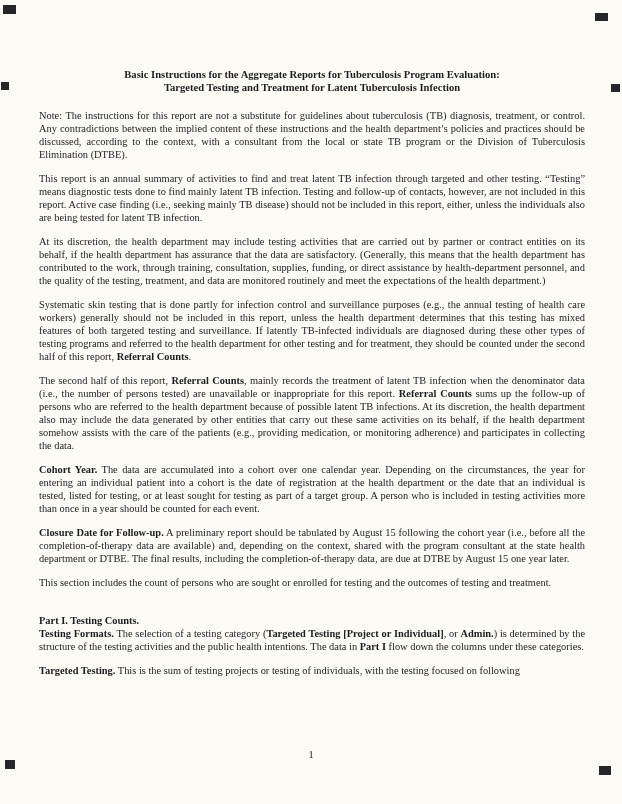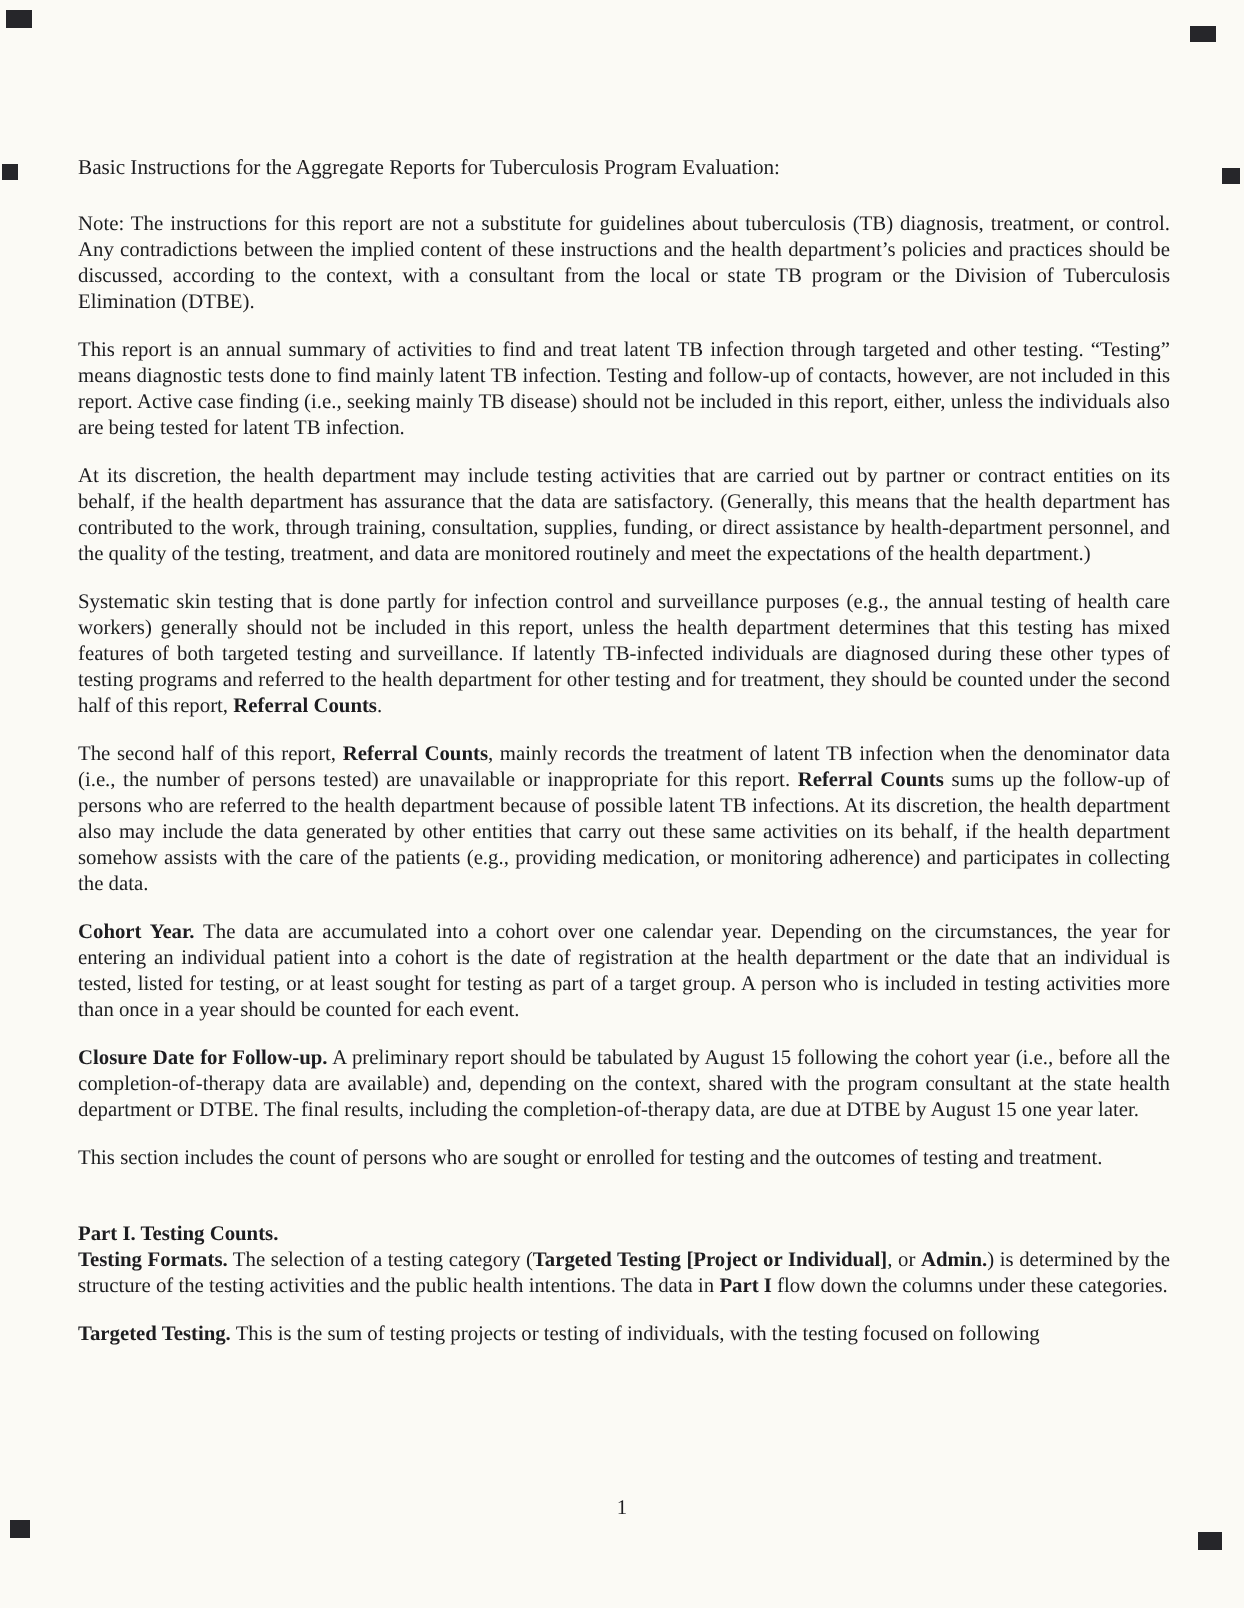--- a/index.html
+++ b/index.html
@@ -11,24 +11,25 @@
   .page {
     position: relative;
     width: 622px; height: 804px;
     background: #fbfaf5;
     color: #1d1d20;
     overflow: hidden;
     box-sizing: border-box;
   }
   .content { padding: 62px 37px 0 39px; }
   .title {
-    font-weight: normal;
+    text-align: center;
+    font-weight: bold;
     font-size: 10.6px;
     line-height: 13px;
-    margin: 16px 0 15px 0;
+    margin: 6px 0 15px 0;
   }
   p.para {
     font-size: 10.4px;
     line-height: 13px;
     text-align: justify;
     margin: 0 0 11px 0;
   }
   .b { font-weight: bold; }
   p.section-head { margin: 25px 0 0 0; text-align: left; }
   p.section-intro { margin: 0 0 11px 0; }
@@ -57,20 +58,21 @@
   <span class="artifact a2"></span>
   <span class="artifact a3"></span>
   <span class="artifact a4"></span>
   <span class="artifact a5"></span>
   <span class="artifact a6"></span>
 
   <div class="content">
 
     <p class="title">
       <span>Basic Instructions for the Aggregate Reports for Tuberculosis Program Evaluation:</span><br>
+      <span>Targeted Testing and Treatment for Latent Tuberculosis Infection</span>
     </p>
 
     <p class="para">
       <span>Note:  The instructions for this report are not a substitute for guidelines about tuberculosis (TB) diagnosis, treatment, or control.  Any contradictions between the implied content of these instructions and the health department’s policies and practices should be discussed, according to the context, with a consultant from the local or state TB program or the Division of Tuberculosis Elimination (DTBE).</span>
     </p>
 
     <p class="para">
       <span>This report is an annual summary of activities to find and treat latent TB infection through targeted and other testing.  “Testing” means diagnostic tests done to find mainly latent TB infection.  Testing and follow-up of contacts, however, are not included in this report.  Active case finding (i.e., seeking mainly TB disease) should not be included in this report, either, unless the individuals also are being tested for latent TB infection.</span>
     </p>
 

